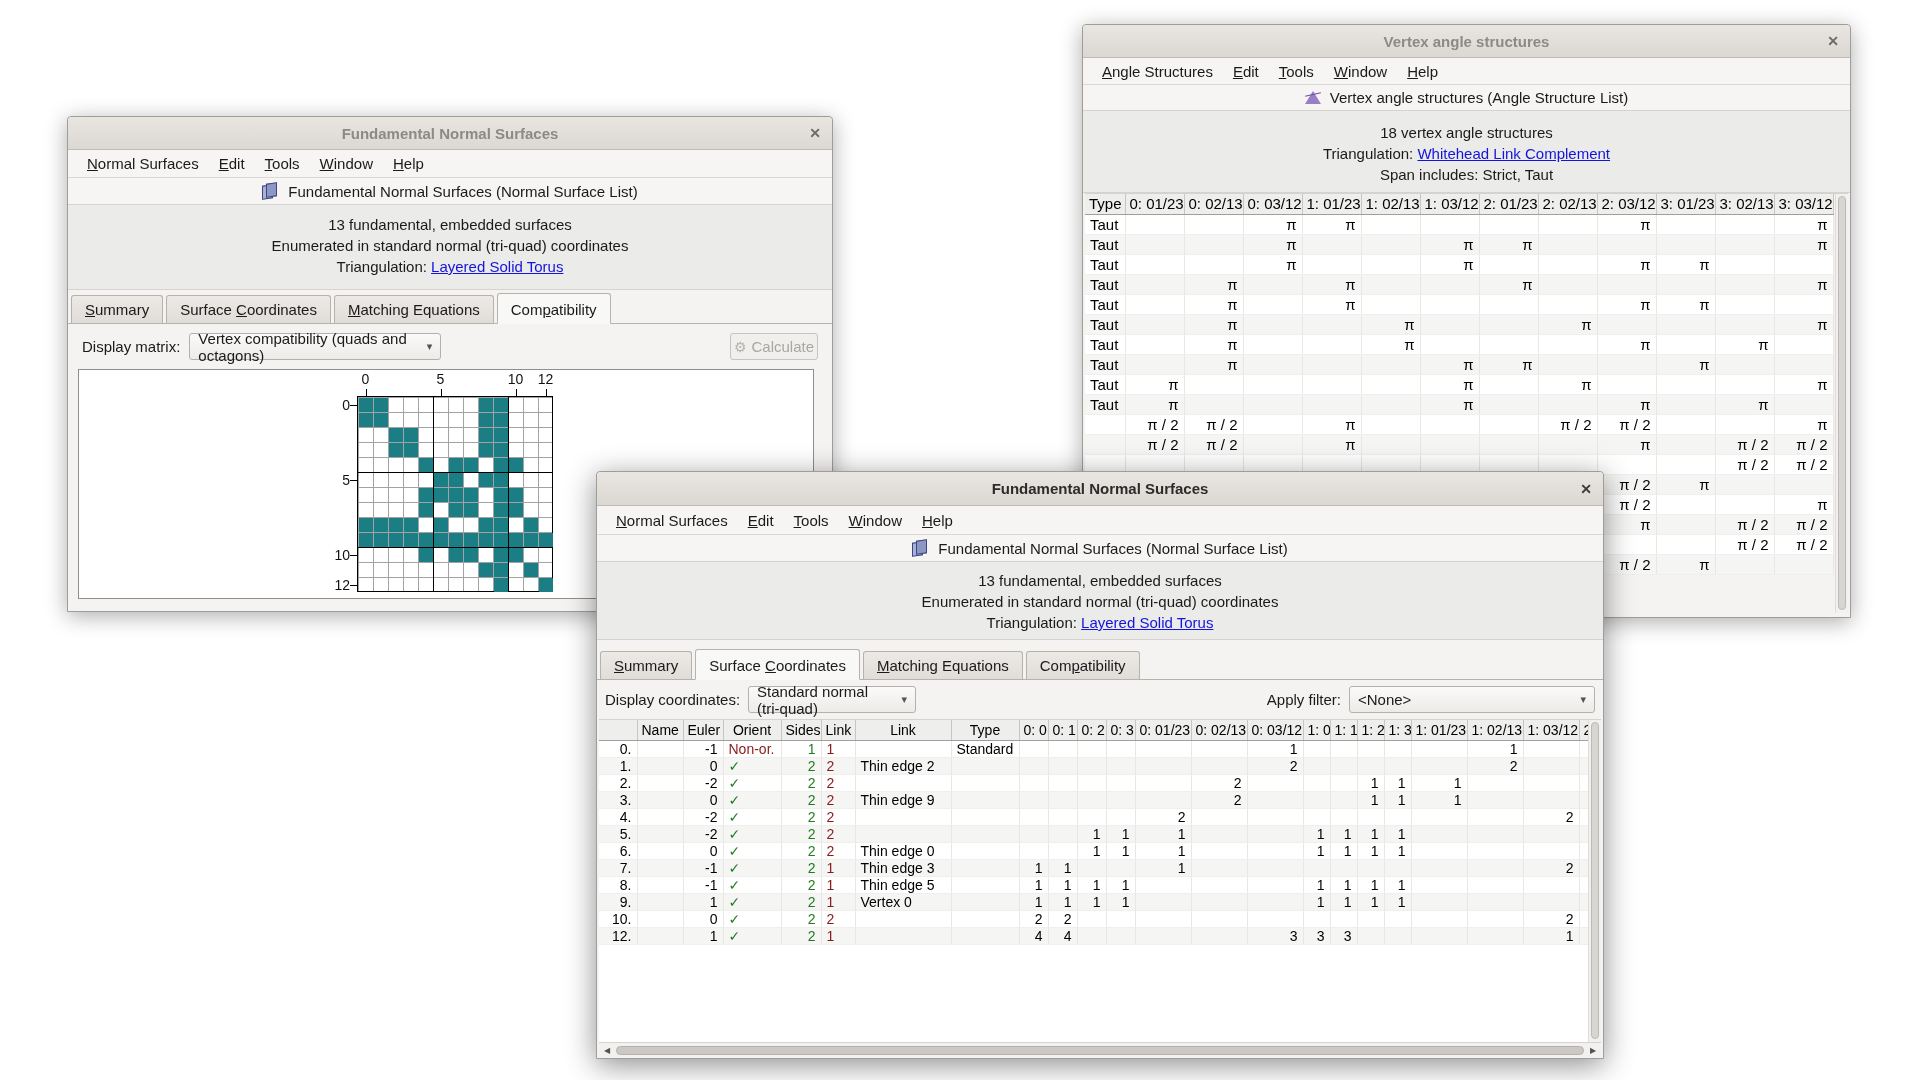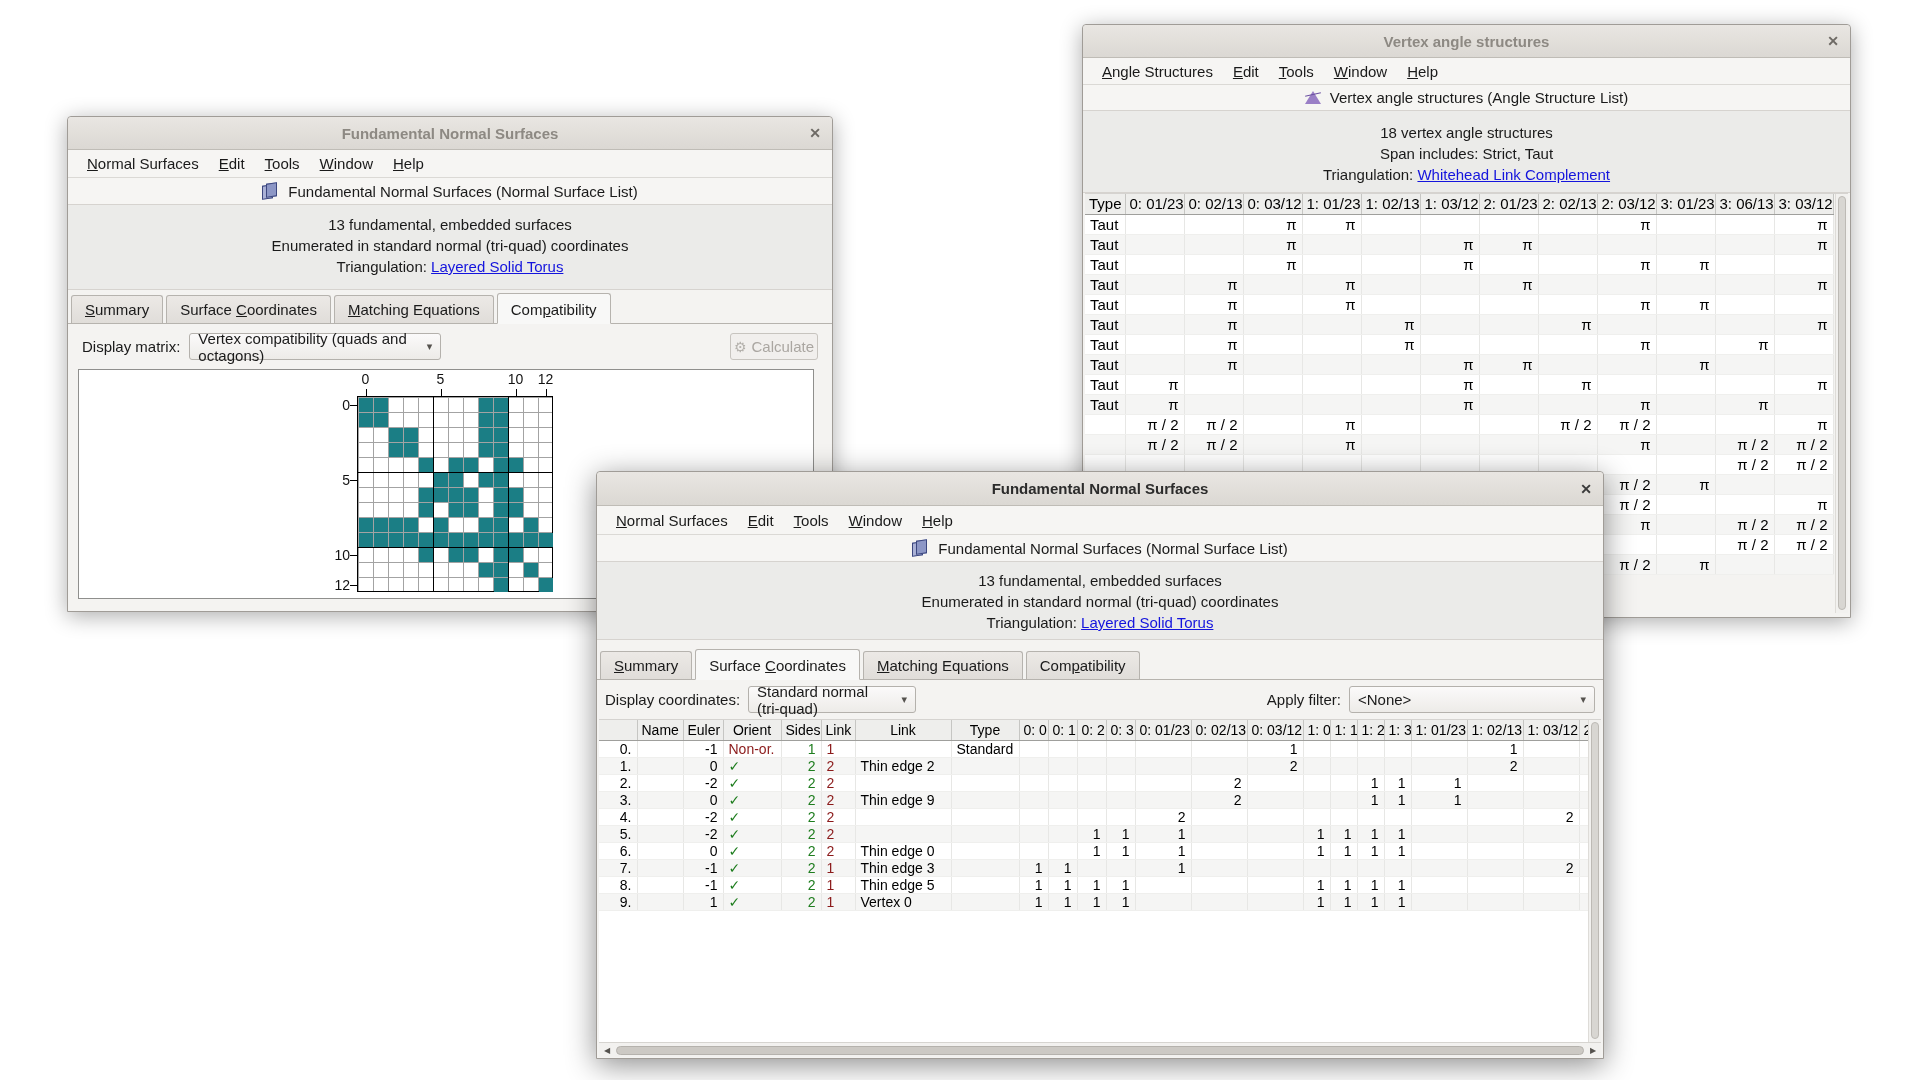--- a/index.html
+++ b/index.html
@@ -211,22 +211,22 @@
       <span class="menu-item"><u>T</u>ools</span>
       <span class="menu-item"><u>W</u>indow</span>
       <span class="menu-item"><u>H</u>elp</span>
     </div>
   <div class="packetrow" style="height:26px;">
     <span class="ptri"></span>
     <span>Vertex angle structures (Angle Structure List)</span>
   </div>
   <div class="infoarea" style="height:82px; padding-top:11px;">
     <div>18 vertex angle structures</div>
+    <div><span>Triangulation: </span><a href="#">Whitehead Link Complement</a></div>
     <div>Span includes: Strict, Taut</div>
-    <div><span>Triangulation: </span><a href="#">Whitehead Link Complement</a></div>
   </div>
   <div class="tablewrap" style="left:2px; top:168px; right:2px; bottom:2px; background:#f4f3f1;">
     <table id="angle-table">
         <colgroup>
           <col style="width: 40px;">
           <col style="width: 59px;">
           <col style="width: 59px;">
           <col style="width: 59px;">
           <col style="width: 59px;">
           <col style="width: 59px;">
@@ -244,21 +244,21 @@
             <th>0: 01/23</th>
             <th>0: 02/13</th>
             <th>0: 03/12</th>
             <th>1: 01/23</th>
             <th>1: 02/13</th>
             <th>1: 03/12</th>
             <th>2: 01/23</th>
             <th>2: 02/13</th>
             <th>2: 03/12</th>
             <th>3: 01/23</th>
-            <th>3: 06/13</th>
+            <th>3: 02/13</th>
             <th>3: 03/12</th>
           </tr>
         </thead>
         <tbody>
           <tr>
             <td>Taut</td>
             <td style="text-align: right;"></td>
             <td style="text-align: right;"></td>
             <td style="text-align: right;">π</td>
             <td style="text-align: right;">π</td>
@@ -875,20 +875,70 @@
             <td style="text-align: right;"></td>
             <td style="text-align: right;">1</td>
             <td style="text-align: right;">1</td>
             <td style="text-align: right;">1</td>
             <td style="text-align: right;">1</td>
             <td style="text-align: right;"></td>
             <td style="text-align: right;"></td>
             <td style="text-align: right;"></td>
             <td></td>
           </tr>
+          <tr>
+            <td style="text-align: right;">10.</td>
+            <td></td>
+            <td style="text-align: right;">0</td>
+            <td class="grn">✓</td>
+            <td style="text-align: right;">2</td>
+            <td>2</td>
+            <td></td>
+            <td></td>
+            <td style="text-align: right;">2</td>
+            <td style="text-align: right;">2</td>
+            <td style="text-align: right;"></td>
+            <td style="text-align: right;"></td>
+            <td style="text-align: right;"></td>
+            <td style="text-align: right;"></td>
+            <td style="text-align: right;"></td>
+            <td style="text-align: right;"></td>
+            <td style="text-align: right;"></td>
+            <td style="text-align: right;"></td>
+            <td style="text-align: right;"></td>
+            <td style="text-align: right;"></td>
+            <td style="text-align: right;"></td>
+            <td style="text-align: right;">2</td>
+            <td></td>
+          </tr>
+          <tr>
+            <td style="text-align: right;">12.</td>
+            <td></td>
+            <td style="text-align: right;">1</td>
+            <td class="grn">✓</td>
+            <td style="text-align: right;">2</td>
+            <td>1</td>
+            <td></td>
+            <td></td>
+            <td style="text-align: right;">4</td>
+            <td style="text-align: right;">4</td>
+            <td style="text-align: right;"></td>
+            <td style="text-align: right;"></td>
+            <td style="text-align: right;"></td>
+            <td style="text-align: right;"></td>
+            <td style="text-align: right;">3</td>
+            <td style="text-align: right;">3</td>
+            <td style="text-align: right;">3</td>
+            <td style="text-align: right;"></td>
+            <td style="text-align: right;"></td>
+            <td style="text-align: right;"></td>
+            <td style="text-align: right;"></td>
+            <td style="text-align: right;">1</td>
+            <td></td>
+          </tr>
         </tbody>
       </table>
     <div class="vscroll" style="top:0; bottom:0; right:0;">
       <div class="thumb"></div>
     </div>
   </div>
   <div class="hscroll" style="left:2px; right:2px; bottom:1px;">
     <span class="arr left">◀</span>
     <span class="arr right">▶</span>
     <div class="thumb"></div>

